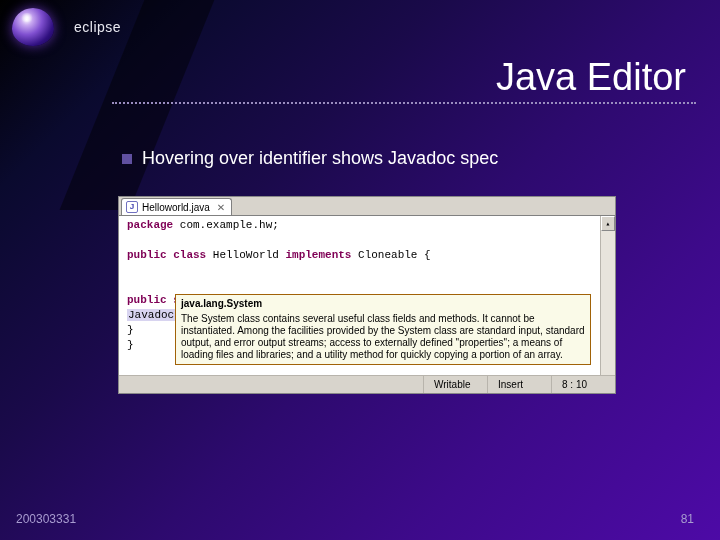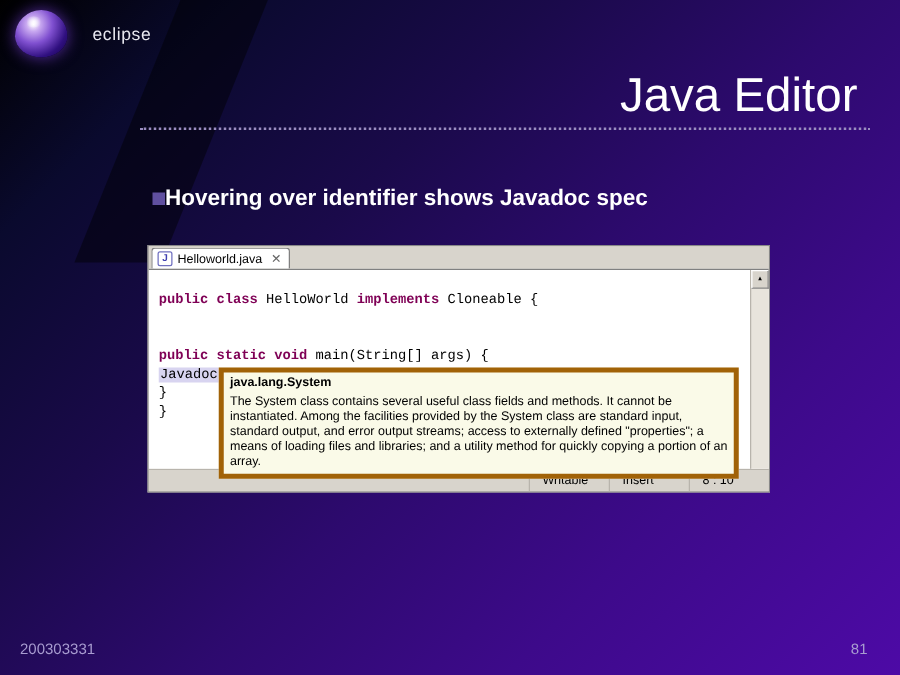--- a/index.html
+++ b/index.html
@@ -68,22 +68,21 @@
     right: 24px;
     height: 0;
     border-top: 2px dotted #9a8dc0;
   }
   .bullet-row {
     position: absolute;
     top: 148px;
     left: 122px;
     display: flex;
     align-items: center;
-    gap: 0;
-    font-weight: bold;
+    gap: 10px;
   }
   .bullet-square {
     width: 10px;
     height: 10px;
     background: #6050a0;
   }
   .bullet-text {
     color: #ffffff;
     font-size: 18px;
   }
@@ -170,21 +169,21 @@
   .kw { color: #7f0055; font-weight: bold; }
   .str { color: #2a00ff; }
   .cls { color: #000000; }
   .hover-target { background: #d8d4f0; padding: 0 1px; }
   .tooltip {
     position: absolute;
     left: 56px;
     top: 78px;
     width: 416px;
     background: #fafae8;
-    border: 4px solid #a16207;
+    border: 1px solid #a16207;
     padding: 3px 5px;
     font-family: Tahoma, sans-serif;
     font-size: 10px;
     line-height: 12px;
     color: #000000;
   }
   .tooltip-title { font-weight: bold; margin-bottom: 3px; }
   .editor-status {
     height: 18px;
     background: #d8d4cc;
@@ -241,20 +240,21 @@
     <div class="editor-tab">
       <span class="j-icon">J</span>
       <span>Helloworld.java</span>
       <span class="tab-close">✕</span>
     </div>
   </div>
   <div class="editor-body">
     <div class="editor-scrollbar">
       <div class="scroll-arrow">▴</div>
     </div>
+    <div class="code-line"><span class="kw">package</span><span> com.example.hw;</span></div>
     <div class="code-line">&nbsp;</div>
     <div class="code-line"><span class="kw">public class</span><span class="cls"> HelloWorld </span><span class="kw">implements</span><span> Cloneable {</span></div>
     <div class="code-line">&nbsp;</div>
     <div class="code-line">&nbsp;</div>
     <div class="code-line"><span class="kw">    public static void</span><span> main(String[] args) {</span></div>
     <div class="code-line"><span>        </span><span class="hover-target">Javadoc</span><span>.out.println(</span><span class="str">"Hello World"</span><span>);</span></div>
     <div class="code-line">    }</div>
     <div class="code-line">}</div>
 
     <div class="tooltip">

